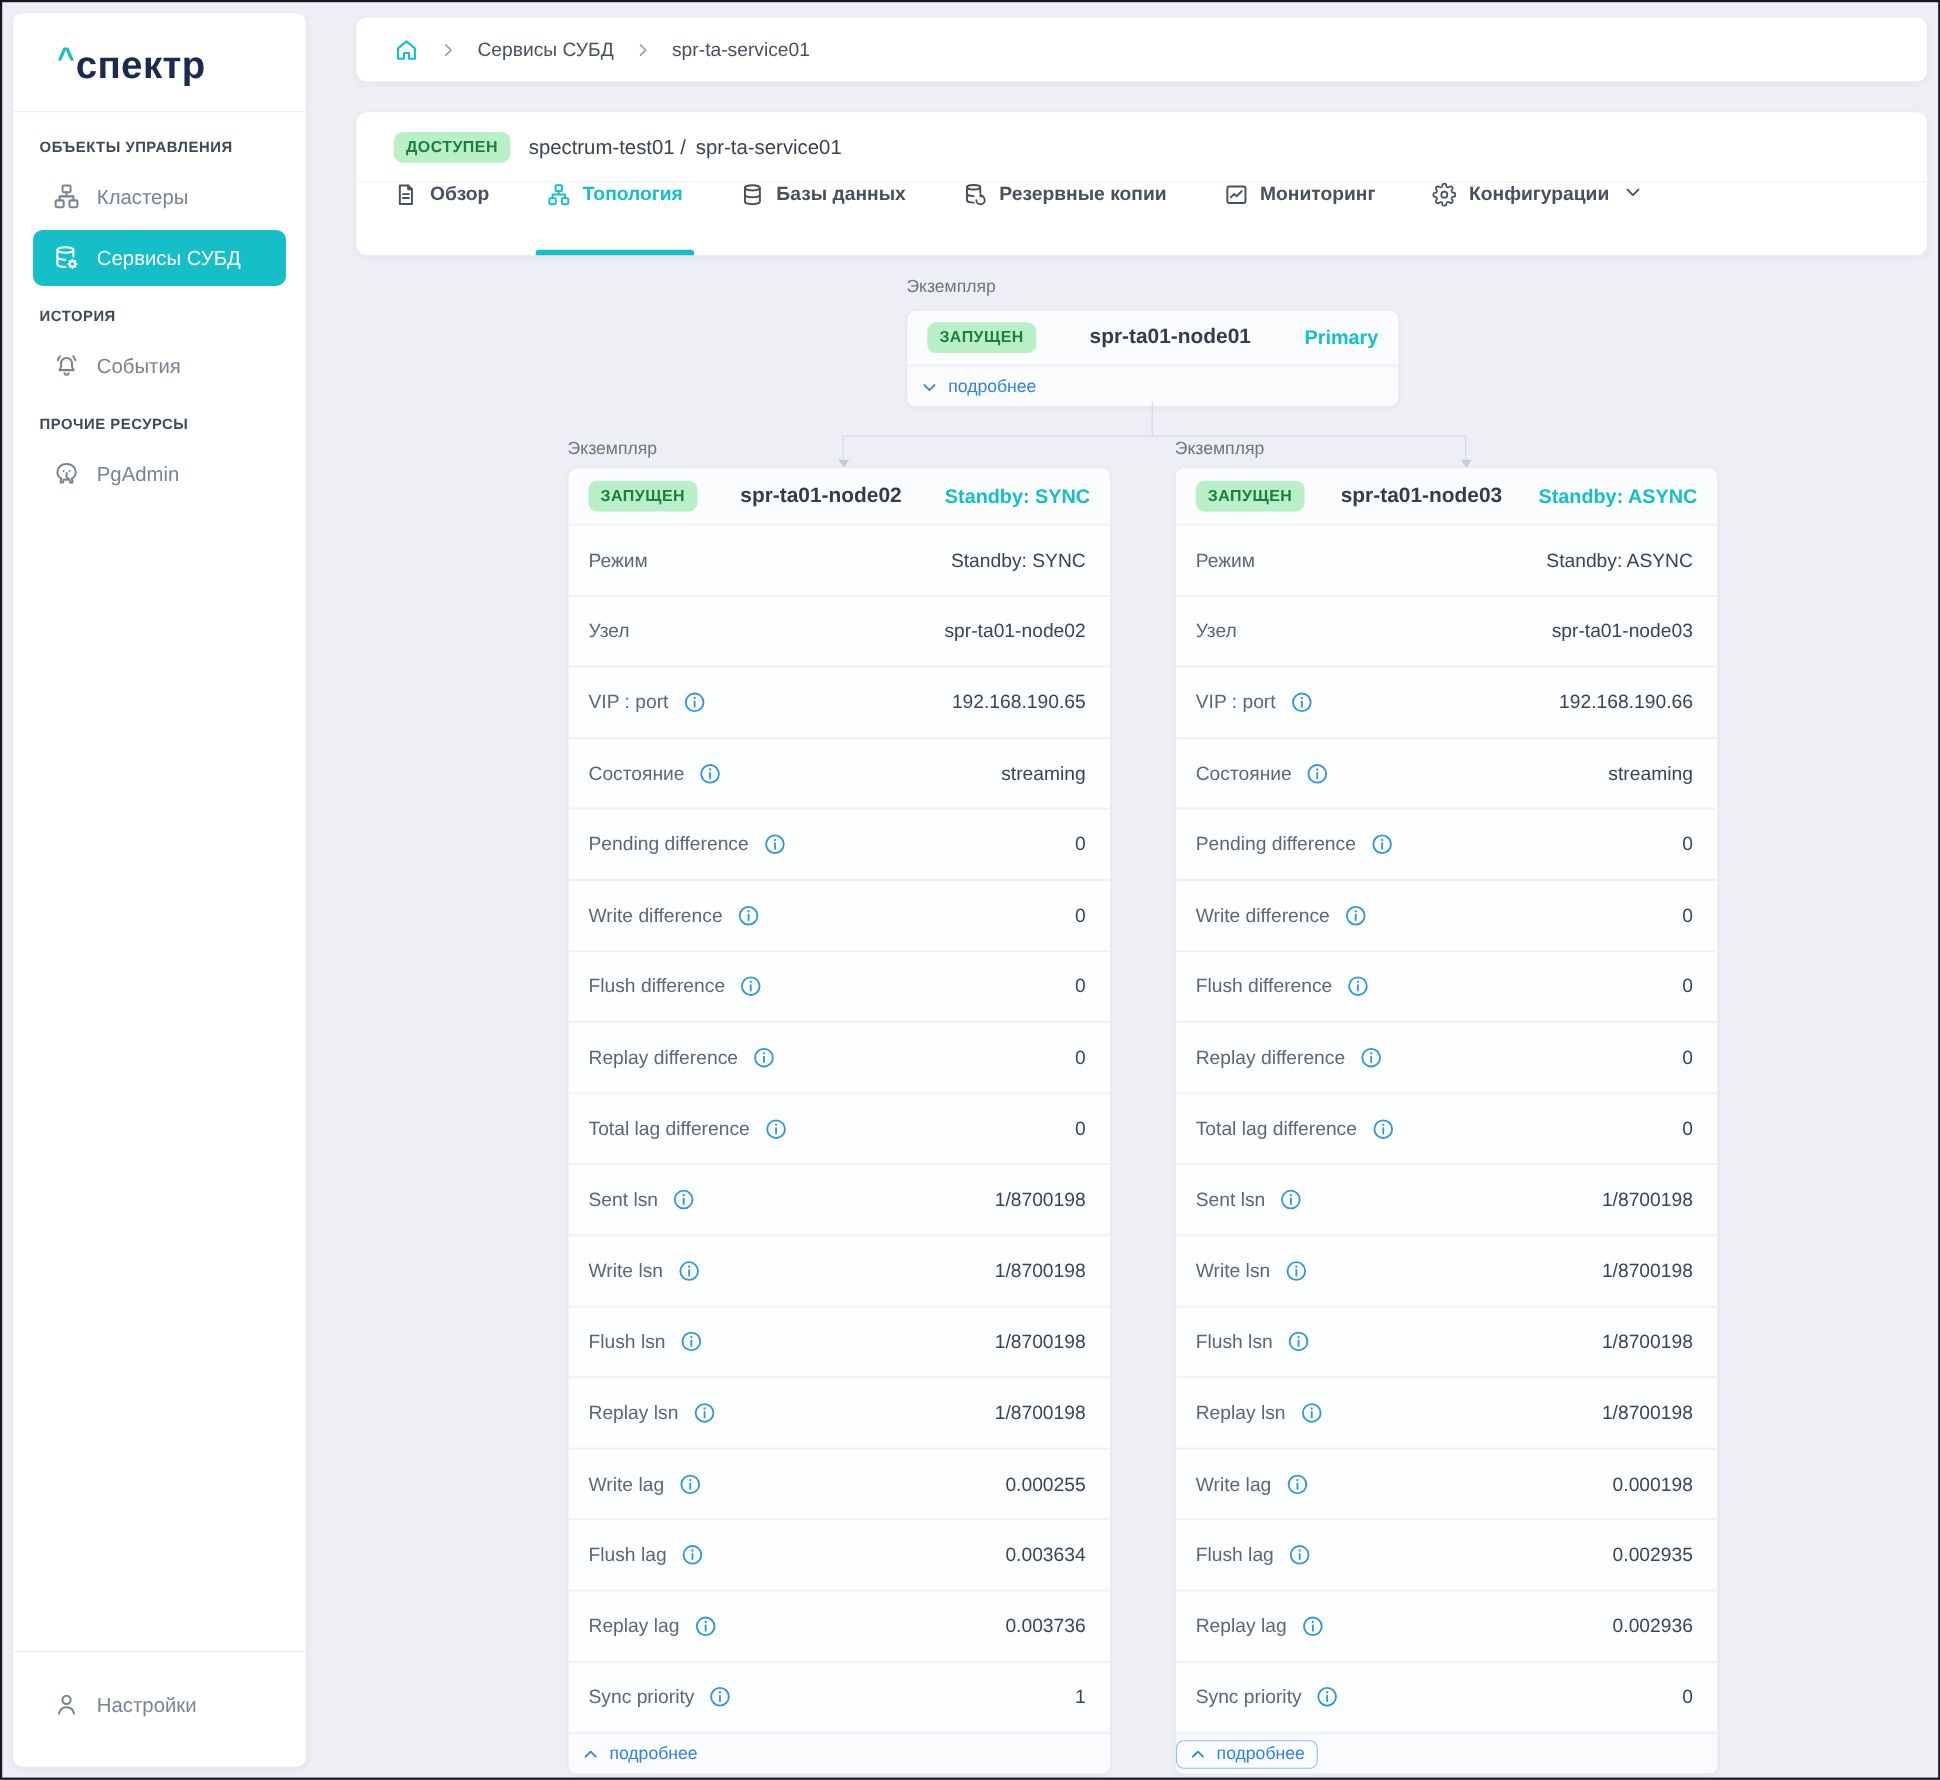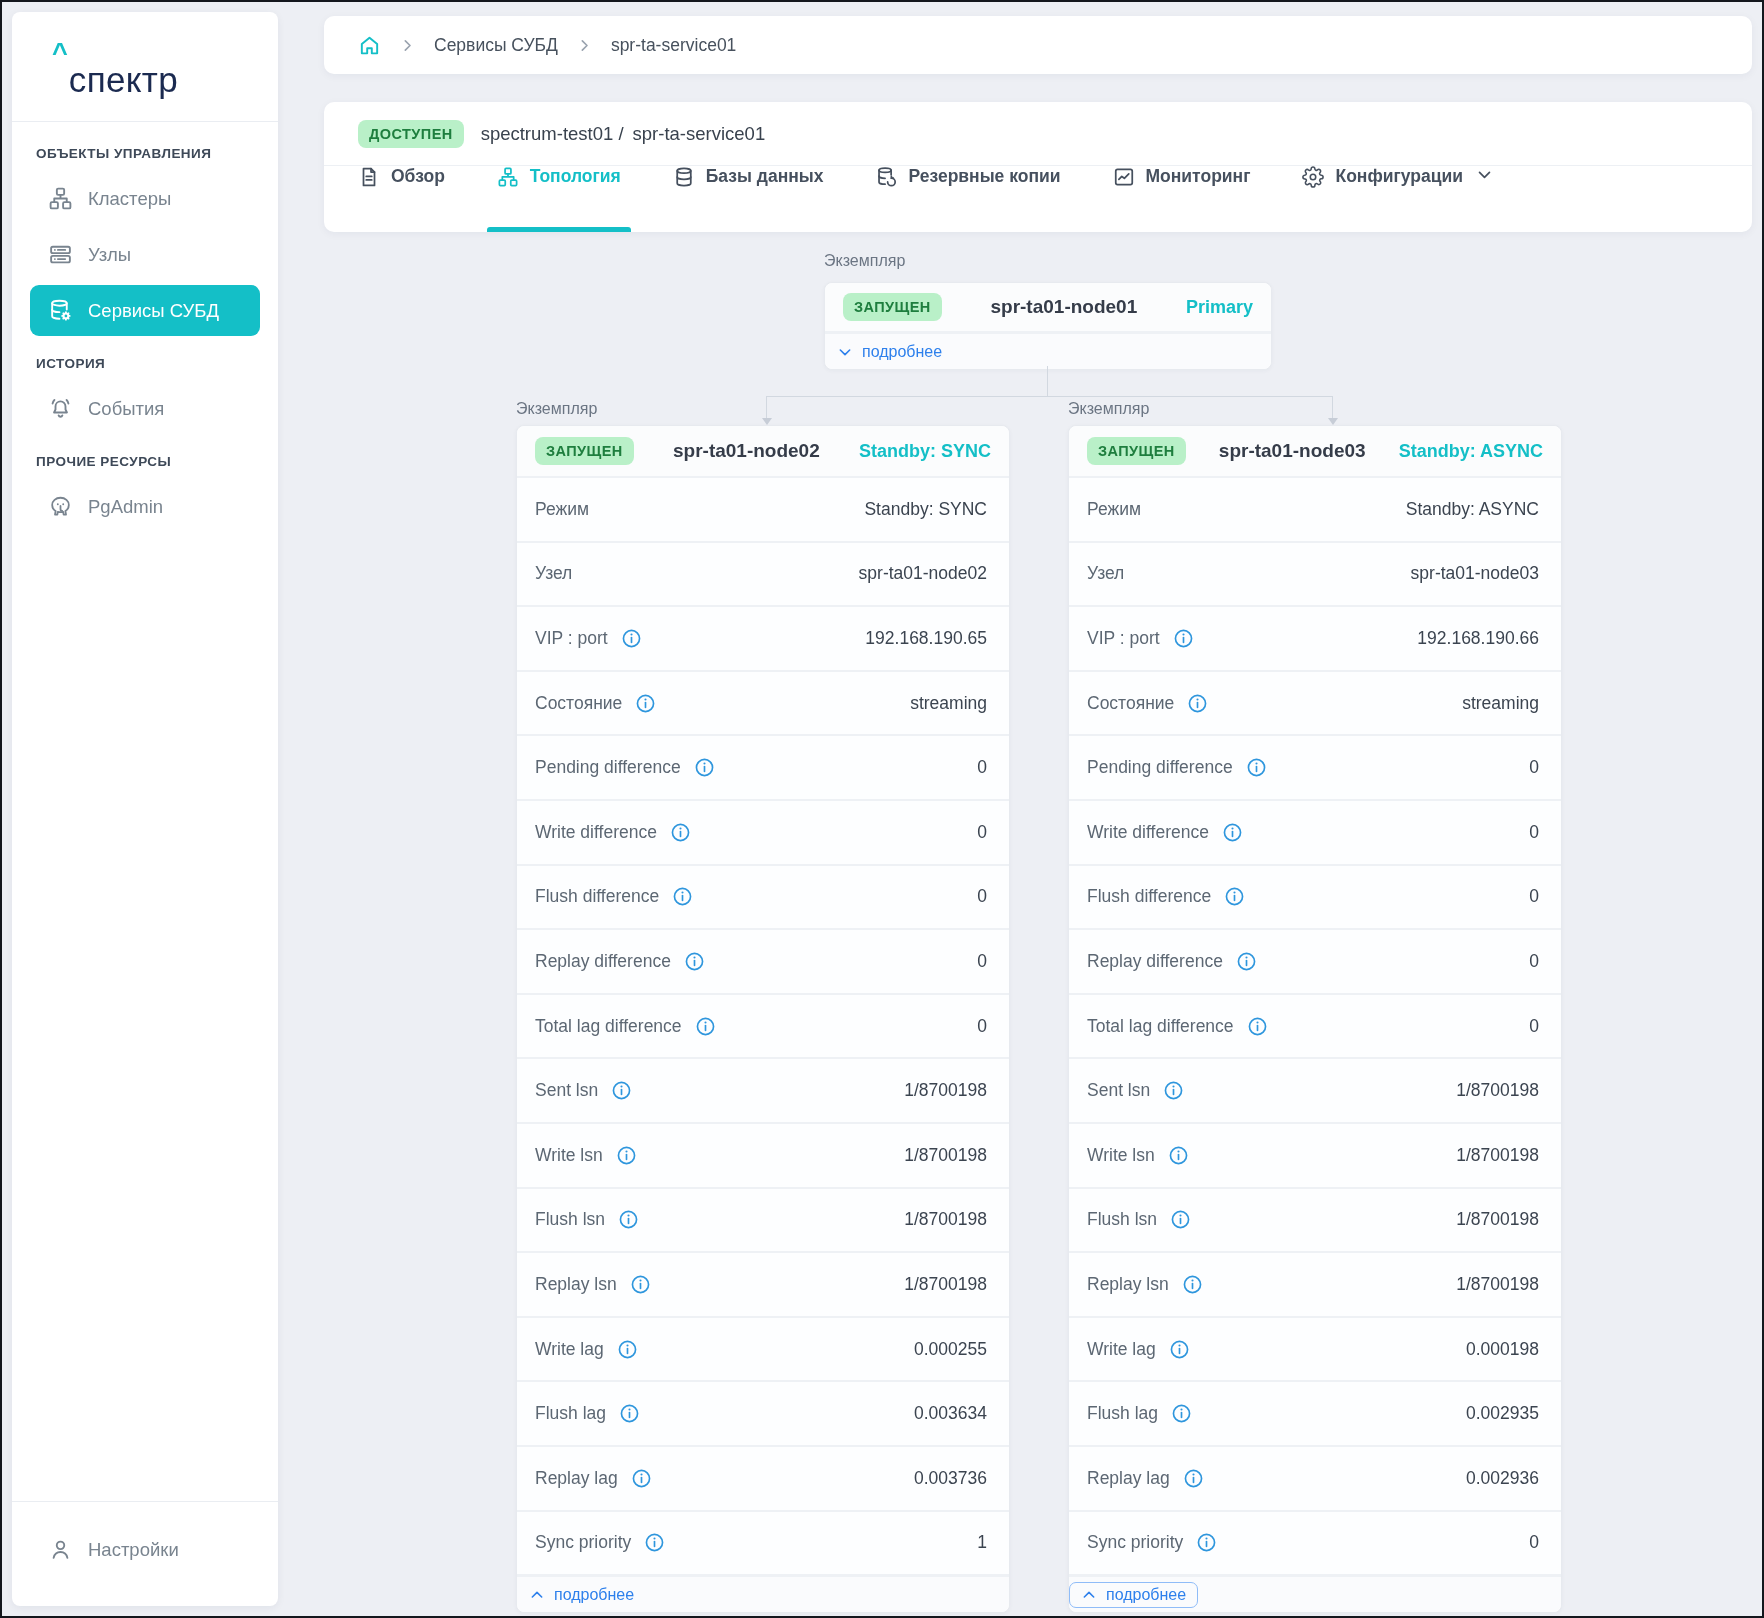--- a/index.html
+++ b/index.html
@@ -16,21 +16,21 @@
 
   
   .sidebar {
     position: absolute; left: 10px; top: 10px; width: 266px; height: 1594px;
     background: #fff; border-radius: 8px;
     box-shadow: 0 2px 8px rgba(25,39,70,.06);
     display: flex; flex-direction: column;
   }
   .logo { padding: 30px 20px 24px 40px; display:flex; align-items:flex-start; border-bottom: 1px solid #eaedf2; }
   .logo-caret { color: var(--accent-teal,#14bfc7); font-weight: 800; font-size: 27px; line-height: 1; margin: -2px 1px 0 0; }
-  .logo-text { color: #1b2a50; font-weight: 400; font-size: 35px; line-height: 1; letter-spacing: .01em; margin-top: 20px; }
+  .logo-text { color: #1b2a50; font-weight: 700; font-size: 35px; line-height: 1; letter-spacing: .01em; }
   .nav { padding: 20px 18px 0 18px; }
   .nav-section-title { font-size: 13.5px; font-weight: 700; color: #3e4958; letter-spacing: .035em; margin: 20px 0 12px 6px; }
   .nav-section-title:first-child { margin-top: 4px; }
   .nav-item {
     display: flex; align-items: center; gap: 15px;
     padding: 13px 12px 13px 18px; margin-bottom: 5px;
     border-radius: 9px; color: #79848f; font-size: 18.5px; cursor: pointer;
   }
   .nav-item .nav-icon { width: 25px; height: 25px; flex: none; }
   .nav-item.active { background: var(--accent-teal,#14bfc7); color: #fff; }
@@ -113,33 +113,20 @@
         <svg viewBox="0 0 24 24" fill="none" stroke="currentColor" stroke-width="1.8" stroke-linecap="round" stroke-linejoin="round">
             <rect x="8.5" y="2.5" width="7" height="6" rx="1.2"></rect>
             <rect x="2.5" y="15.5" width="7" height="6" rx="1.2"></rect>
             <rect x="14.5" y="15.5" width="7" height="6" rx="1.2"></rect>
             <path d="M12 8.5V12M12 12H6v3.5M12 12h6v3.5"></path>
           </svg>
       </span>
       <span>Кластеры</span>
     </div>
 
-    <div class="nav-item">
-      <span class="nav-icon">
-        <svg viewBox="0 0 24 24" fill="none" stroke="currentColor" stroke-width="1.8" stroke-linecap="round" stroke-linejoin="round">
-            <rect x="3" y="4.5" width="18" height="6.2" rx="1.6"></rect>
-            <rect x="3" y="13.3" width="18" height="6.2" rx="1.6"></rect>
-            <circle cx="6.6" cy="7.6" r="0.9" fill="currentColor" stroke="none"></circle>
-            <path d="M9.5 7.6h7"></path>
-            <circle cx="6.6" cy="16.4" r="0.9" fill="currentColor" stroke="none"></circle>
-            <path d="M9.5 16.4h7"></path>
-          </svg>
-      </span>
-      <span>Узлы</span>
-    </div>
 
     <div class="nav-item active">
       <span class="nav-icon">
         <svg viewBox="0 0 24 24" fill="none" stroke="currentColor" stroke-width="1.8" stroke-linecap="round" stroke-linejoin="round">
             <ellipse cx="11" cy="5" rx="7" ry="2.4"></ellipse>
             <path d="M4 5v12.5c0 1.3 3.1 2.4 7 2.4"></path>
             <path d="M4 11.2c0 1.3 3.1 2.4 7 2.4M18 5v6"></path>
             <circle cx="17.2" cy="17.2" r="2.4"></circle>
             <path d="M17.2 13.6v1.2M17.2 19.6v1.2M13.6 17.2h1.2M19.6 17.2h1.2M14.7 14.7l.9.9M18.8 18.8l.9.9M19.7 14.7l-.9.9M15.6 18.8l-.9.9"></path>
           </svg>

